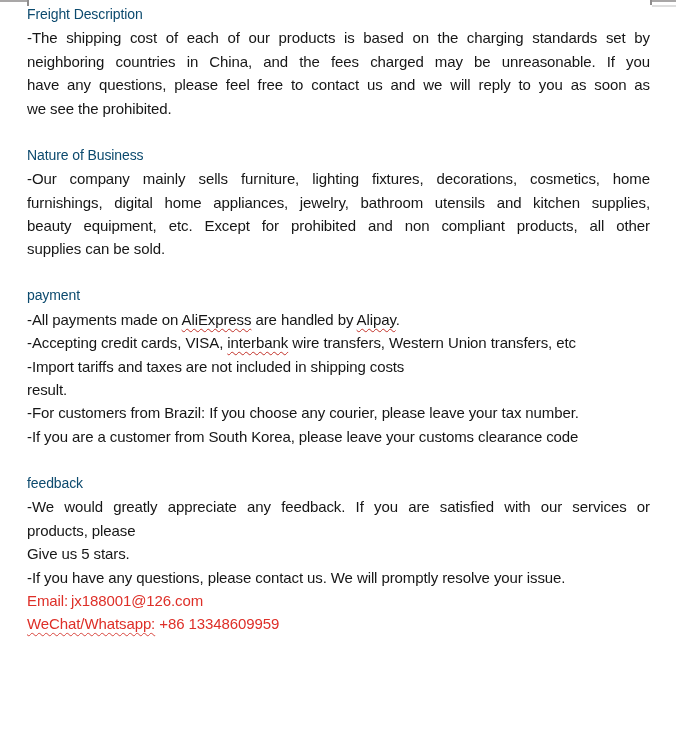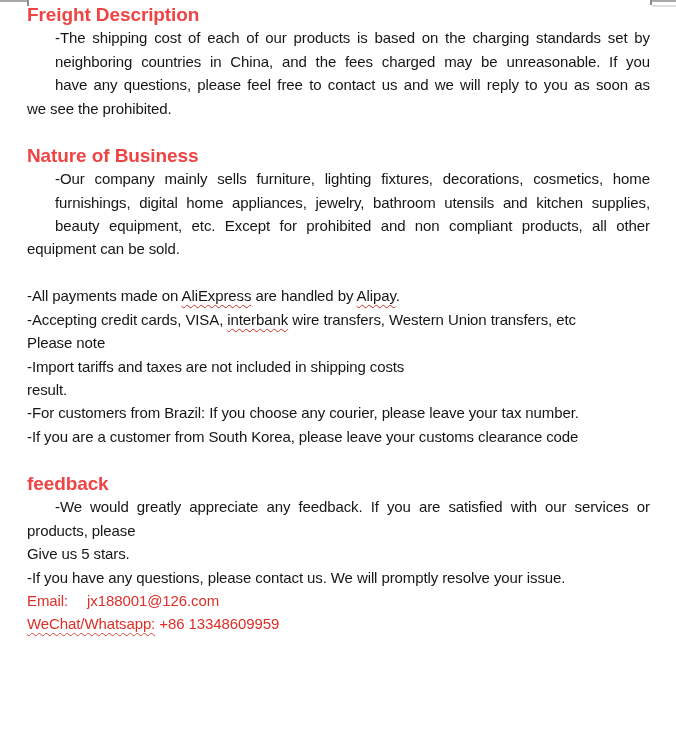--- a/index.html
+++ b/index.html
@@ -56,41 +56,40 @@
     width: 623px;
   }
   .line {
     height: 23.45px;
     line-height: 23.45px;
     font-size: 15px;
     letter-spacing: -0.1px;
     white-space: nowrap;
   }
   .line.h {
-    font-weight: bold;
-    font-size: 19px;
-    color: #ef4444;
+    font-weight: normal;
+    font-size: 14px;
+    color: #0c4a6e;
   }
   .line.j {
     white-space: normal;
     text-align: justify;
     text-align-last: justify;
-    margin-left: 28px;
   }
   .line.blank {  }
   .wavy {
     text-decoration: underline;
     text-decoration-style: wavy;
     text-decoration-color: #c23028;
     text-decoration-thickness: 1px;
     text-underline-offset: 3px;
   }
   .red { color: #de2f28; }
   .red .wavy { text-decoration-color: #d8443c; }
-  .gap { margin-right: 19px; }
+  .gap { margin-right: 3px; }
 </style>
 </head>
 <body>
 
 <div class="page">
   <div class="artifact tl"></div>
   <div class="artifact tr"></div>
 
   <div class="content">
 
@@ -98,26 +97,26 @@
     <div class="line j">-The shipping cost of each of our products is based on the charging standards set by</div>
     <div class="line j">neighboring countries in China, and the fees charged may be unreasonable. If you</div>
     <div class="line j">have any questions, please feel free to contact us and we will reply to you as soon as</div>
     <div class="line">we see the prohibited.</div>
     <div class="line blank"></div>
 
     <div class="line h">Nature of Business</div>
     <div class="line j">-Our company mainly sells furniture, lighting fixtures, decorations, cosmetics, home</div>
     <div class="line j">furnishings, digital home appliances, jewelry, bathroom utensils and kitchen supplies,</div>
     <div class="line j">beauty equipment, etc. Except for prohibited and non compliant products, all other</div>
-    <div class="line">equipment can be sold.</div>
+    <div class="line">supplies can be sold.</div>
     <div class="line blank"></div>
 
+    <div class="line h">payment</div>
     <div class="line"><span>-All payments made on </span><span class="wavy">AliExpress</span><span> are handled by </span><span class="wavy">Alipay</span><span>.</span></div>
     <div class="line"><span>-Accepting credit cards, VISA, </span><span class="wavy">interbank</span><span> wire transfers, Western Union transfers, etc</span></div>
-    <div class="line">Please note</div>
     <div class="line">-Import tariffs and taxes are not included in shipping costs</div>
     <div class="line">result.</div>
     <div class="line">-For customers from Brazil: If you choose any courier, please leave your tax number.</div>
     <div class="line">-If you are a customer from South Korea, please leave your customs clearance code</div>
     <div class="line blank"></div>
 
     <div class="line h">feedback</div>
     <div class="line j">-We would greatly appreciate any feedback. If you are satisfied with our services or</div>
     <div class="line">products, please</div>
     <div class="line">Give us 5 stars.</div>

